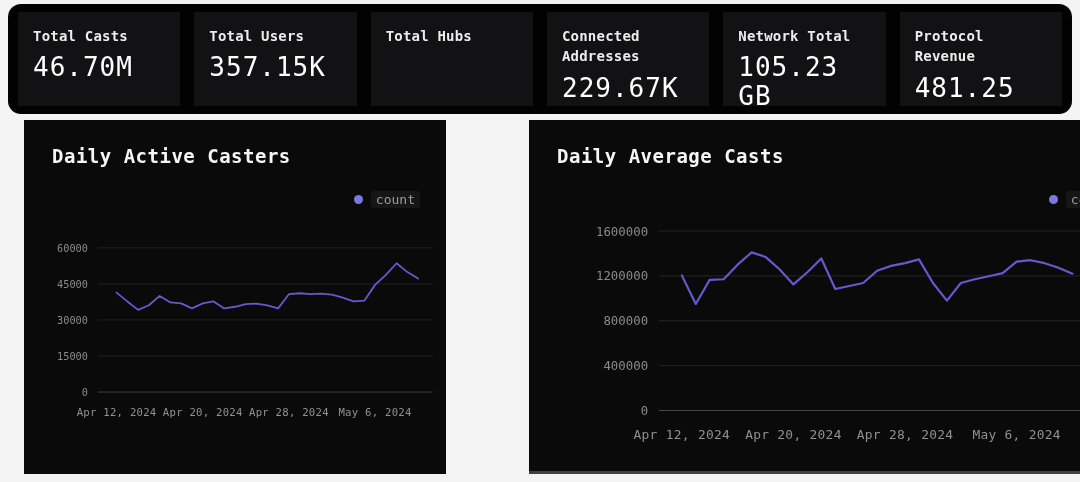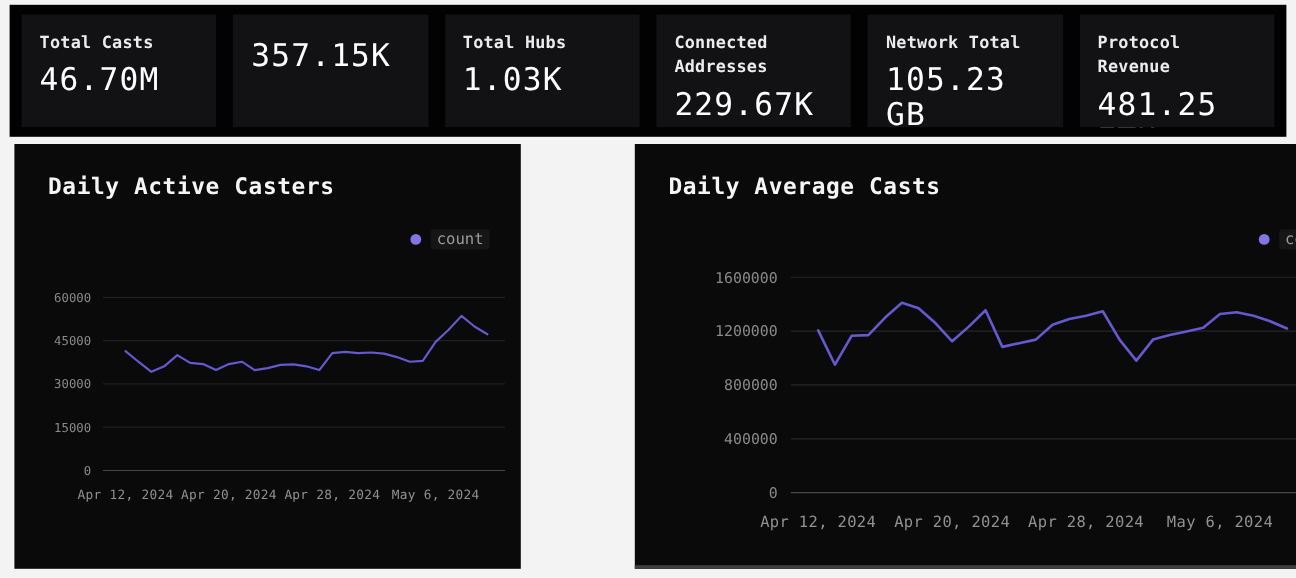--- a/index.html
+++ b/index.html
@@ -5,38 +5,38 @@
   * { margin:0; padding:0; box-sizing:border-box; }
   html,body { background:#f3f3f3; }
   .page {
     position:relative; width:1080px; height:482px; overflow:hidden;
     background:#f3f3f3;
     font-family:"DejaVu Sans Mono","Liberation Mono",monospace;
   }
   
   .stats-row {
     position:absolute; left:8px; top:4px; width:1064px; height:110px;
-    background:#020203; display:flex; gap:14px; padding:8px 10px;
+    background:#020203; display:flex; gap:14px; padding:8px 10px;border-radius:13px;
   }
   .stat-card {
     flex:1 1 0; background:#121214; padding:14px 15px 10px 15px;
     display:flex; flex-direction:column; overflow:hidden;
   }
   .stat-label {
     color:#ececec; font-size:14px; font-weight:bold; line-height:1.45;
     letter-spacing:.2px;
   }
   .stat-value {
     color:#ffffff; font-size:26px; font-weight:500; line-height:1.12;
     margin-top:7px; letter-spacing:1px; word-spacing:-4px;
   }
   
   .charts-row { position:absolute; left:8px; top:120px; height:354px; width:1064px; }
   .chart-panel { position:absolute; top:0; height:354px; background:#0a0a0b; }
-  .chart-panel.left  { left:4px;     width:422px; }
+  .chart-panel.left  { left:16px;     width:422px; }
   .chart-panel.right { left:521px; width:612px; border-bottom:3px solid #3f3f3f; }
   .chart-title {
     position:absolute; left:28px; top:25px;
     color:#f5f5f5; font-size:19px; font-weight:bold; letter-spacing:.5px;
   }
   .legend {
     position:absolute; top:71px; right:26px;
     display:flex; align-items:center; gap:8px;
   }
   .legend-dot { width:9px; height:9px; border-radius:50%; background:#7c77e3; }
@@ -50,25 +50,25 @@
 <body>
 
 <div class="page">
 
   <div class="stats-row">
     <div class="stat-card">
       <div class="stat-label">Total Casts</div>
       <div class="stat-value">46.70M</div>
     </div>
     <div class="stat-card">
+      <div class="stat-label">Total Users</div>
       <div class="stat-value">357.15K</div>
     </div>
     <div class="stat-card">
       <div class="stat-label">Total Hubs</div>
-      <div class="stat-value">1.03K</div>
     </div>
     <div class="stat-card">
       <div class="stat-label">Connected Addresses</div>
       <div class="stat-value">229.67K</div>
     </div>
     <div class="stat-card">
       <div class="stat-label">Network Total</div>
       <div class="stat-value">105.23 GB</div>
     </div>
     <div class="stat-card">

